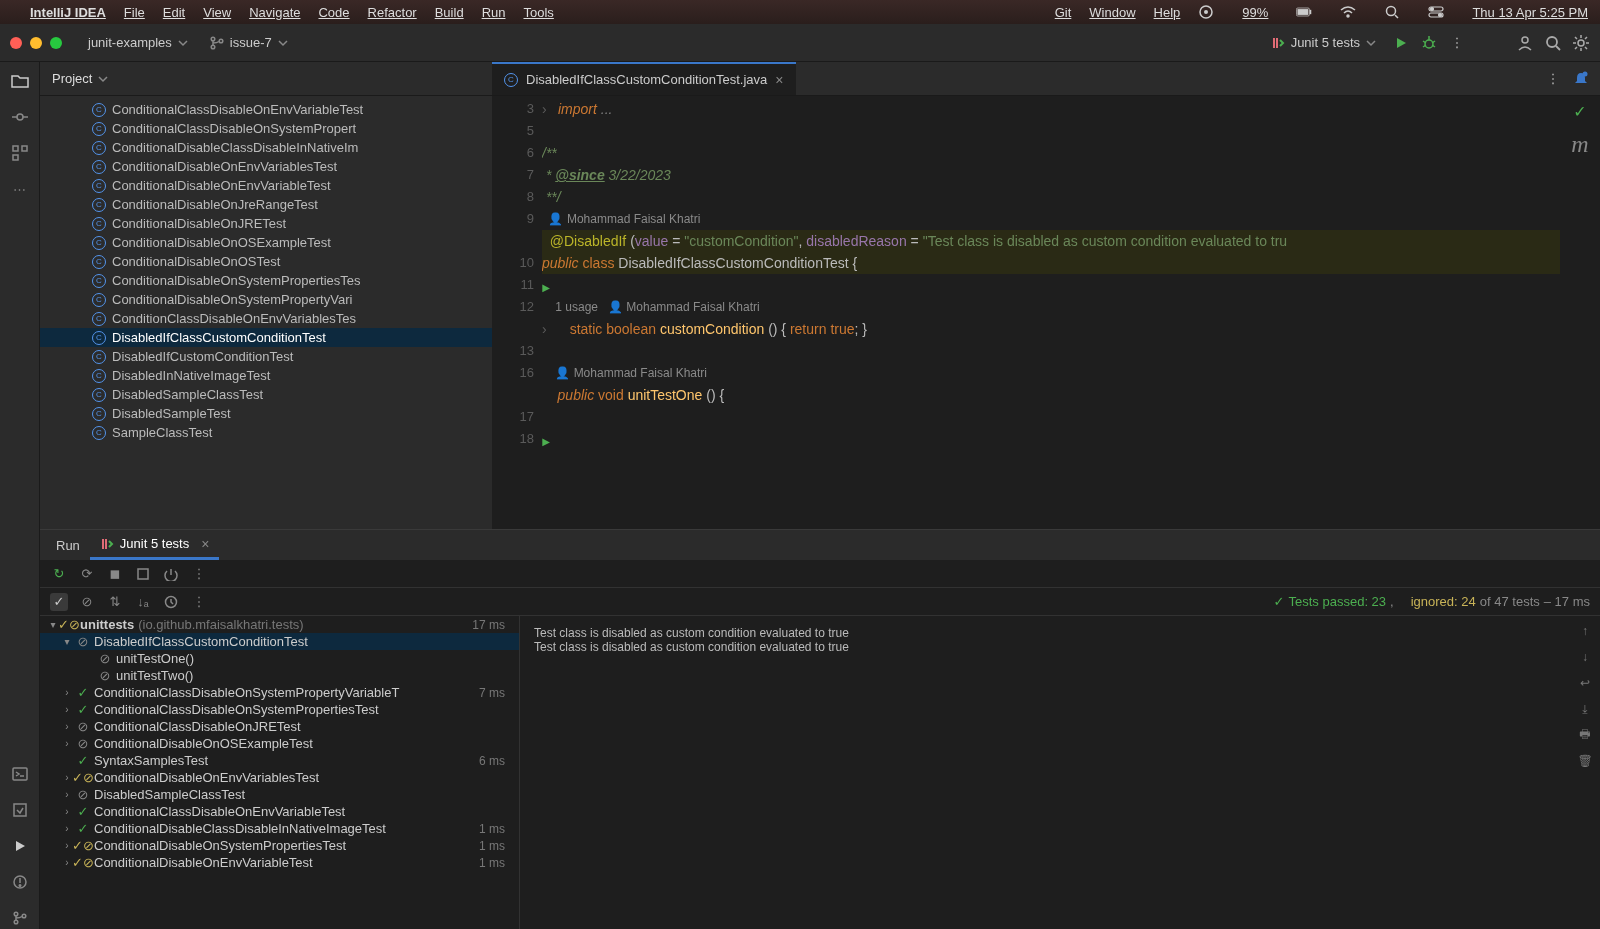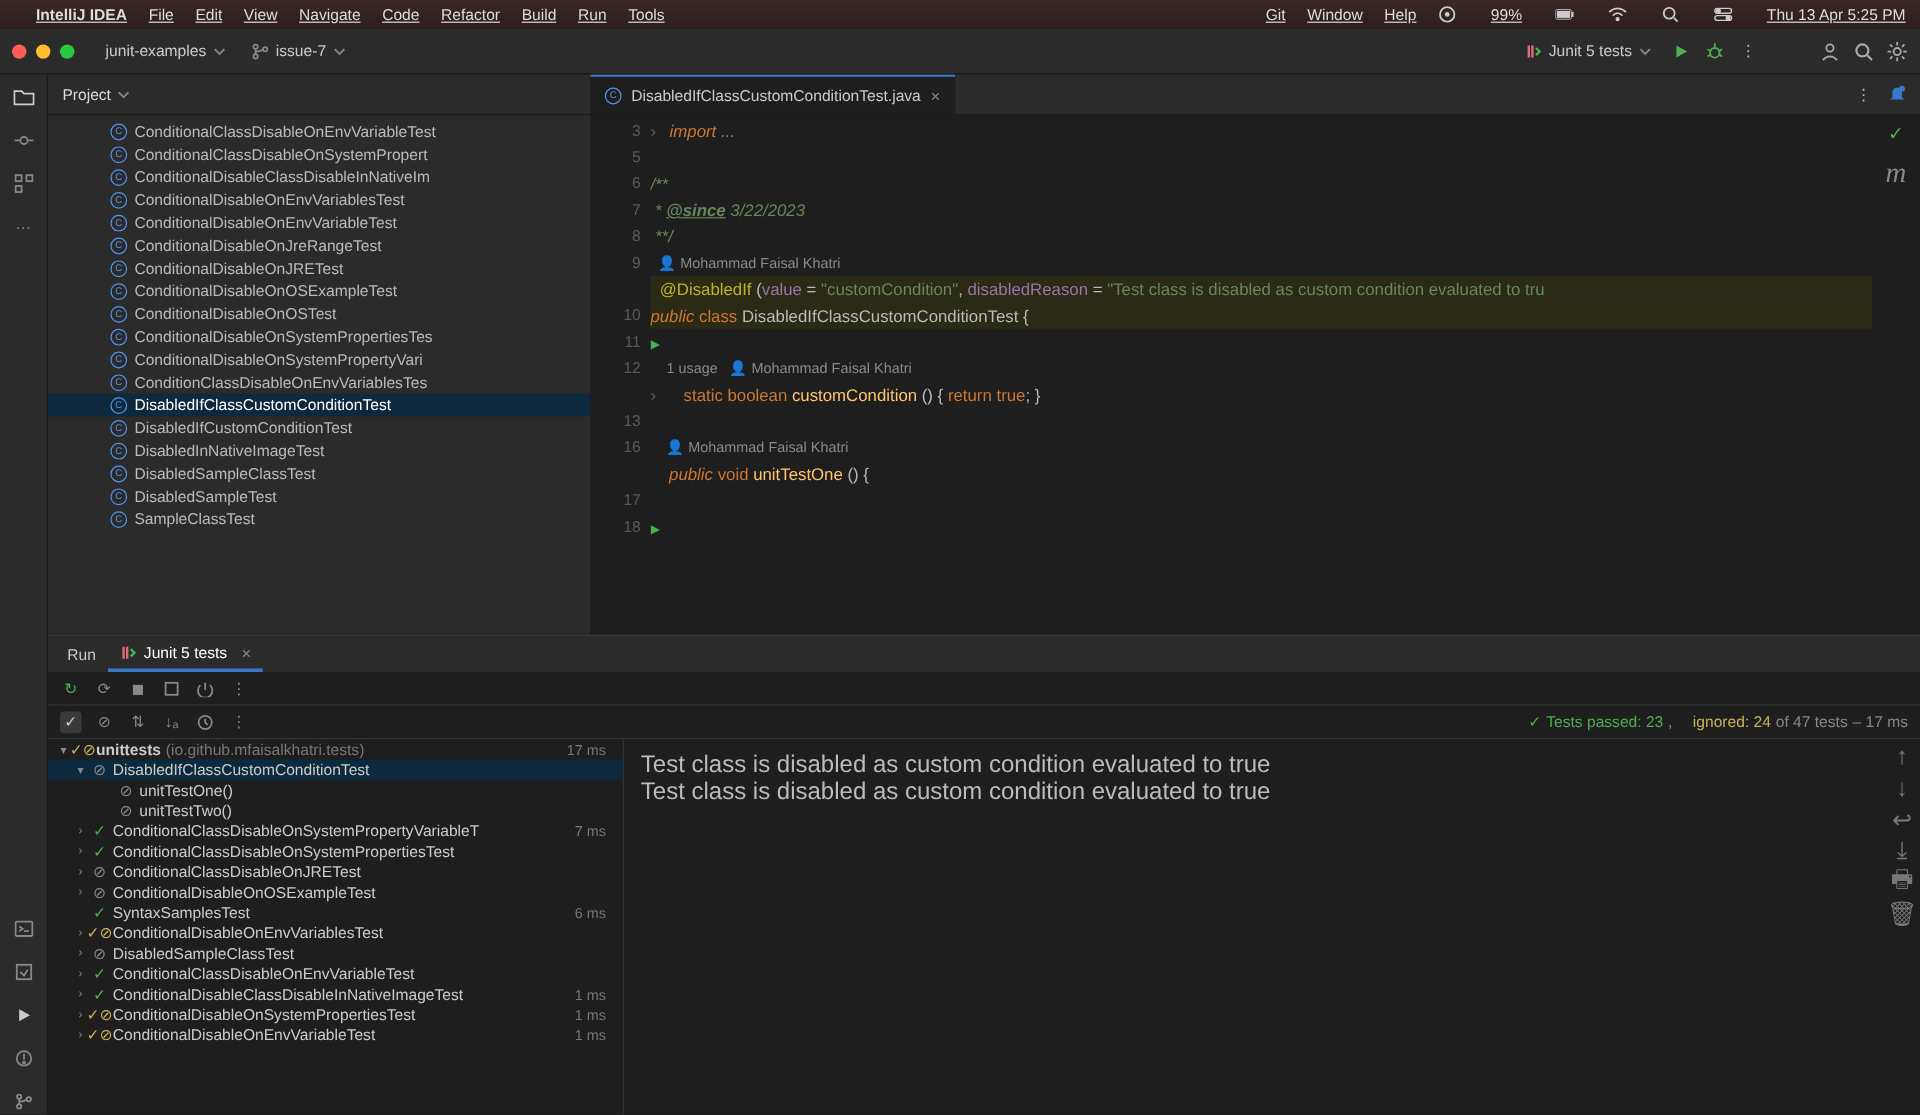--- a/index.html
+++ b/index.html
@@ -82,21 +82,21 @@
 .sum-ign { color:#c9b458;padding-left:13px; }
 .sum-rest { color:#888; }
 .tests-body { flex:1; display:flex; overflow:hidden; }
 .tests-tree { width:480px; overflow:auto; border-right:1px solid #323232; }
 .tt-row { display:flex; align-items:center; gap:4px; padding:1px 8px; font-size:13px; color:#ccc; white-space:nowrap; }
 .tt-row .time { margin-left:auto; color:#777; font-size:12px; padding-right:6px; }
 .tt-row.sel { background:#0d293e; }
 .tw { width:10px; color:#888; font-size:10px; display:inline-block; text-align:center; cursor:pointer; }
 .st-icon { width:14px; height:14px; display:inline-flex; align-items:center; justify-content:center; }
 .st-pass { color:#4caf50; } .st-ign { color:#888; } .st-mixed { color:#c9b458; }
-.console { flex:1; padding:10px 14px; font-family: "JetBrains Mono", Menlo, monospace; font-size:20px; color:#bbb; overflow:auto; position:relative; }
+.console { flex:1; padding:10px 14px; font-family: "JetBrains Mono", Menlo, monospace; font-size:12px; color:#bbb; overflow:auto; position:relative; }
 .console-right { position:absolute; right:6px; top:6px; display:flex; flex-direction:column; gap:8px; }
 .cr-icon { width:18px; height:18px; color:#777; cursor:pointer; display:inline-flex; align-items:center; justify-content:center; }
 </style>
 </head>
 <body>
 
 <div class="macos-bar">
   <span class="apple"></span>
   <span class="app-name">IntelliJ IDEA</span>
   <span>File</span>

